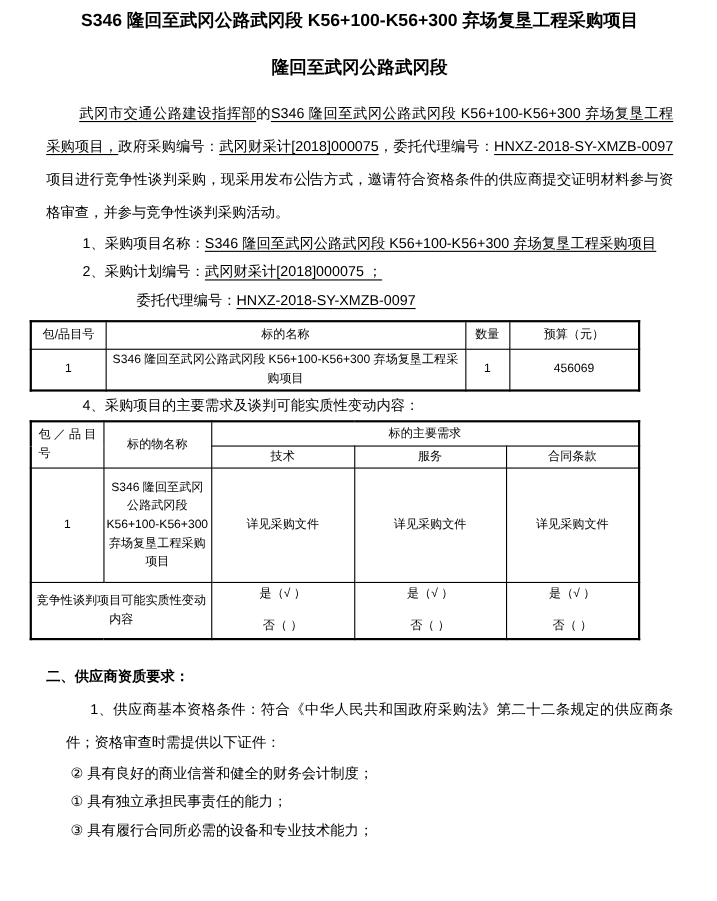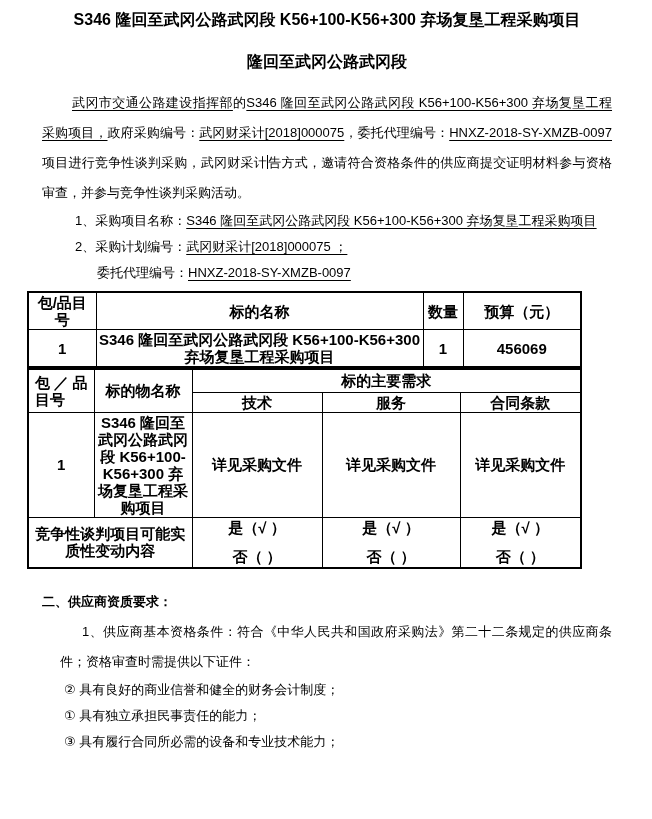--- a/index.html
+++ b/index.html
@@ -16,24 +16,24 @@
   .title { font-size: 16px; font-weight: bold; text-align: center; line-height: 20px; }
   .title2 { margin-top: 22px; }
 
   .intro { margin: 16px 0 0 0; line-height: 30px; text-align: justify; text-indent: 30px; }
   .u { text-decoration: underline; text-underline-offset: 3px; }
   .caret { display: inline-block; width: 1px; height: 14px; background: #000; vertical-align: -2px; }
 
   .h-sec { margin-top: 20px; line-height: 26px; }
   .bold { font-weight: bold; }
   .item { margin-left: 33px; line-height: 26px; }
-  .item-cont { margin-left: 55px; }
+  .item-cont { margin-left: 82px; }
 
   table { border-collapse: collapse; table-layout: fixed; width: 553px; margin-left: -15px; border: 2px solid #000; }
-  th, td { border: 1px solid #000; font-weight: bold; text-align: center; vertical-align: middle; padding: 1px 2px; font-size: 15px; line-height: 17px; overflow: hidden; }
+  th, td { border: 1px solid #000; font-weight: normal; text-align: center; vertical-align: middle; padding: 1px 2px; font-size: 11px; line-height: 17px; overflow: hidden; }
   .t1 { margin-top: 5px; }
   .t1 .hrow { height: 25px; }
   .t1 .drow { height: 33px; }
   .t2 .hrow1 { height: 23px; }
   .t2 .hrow2 { height: 20px; }
   .t2 .r1 { height: 104px; }
   .t2 .r2 { height: 51px; }
   .t2 th.wrapcell { text-align: justify; text-align-last: left; padding: 2px 6px; }
   .yesno div { line-height: 16px; }
   .yesno .no { margin-top: 13px; }
@@ -42,21 +42,21 @@
   .cred { margin-left: 22px; line-height: 26px; }
 </style>
 </head>
 <body>
 
 <div class="doc">
 
   <div class="title">S346 隆回至武冈公路武冈段 K56+100-K56+300 弃场复垦工程采购项目</div>
   <div class="title title2">隆回至武冈公路武冈段</div>
 
-  <p class="intro"><span class="u">武冈市交通公路建设指挥部</span><span>的</span><span class="u">S346 隆回至武冈公路武冈段 K56+100-K56+300 弃场复垦工程采购项目，</span><span>政府采购编号：</span><span class="u">武冈财采计[2018]000075</span><span>，委托代理编号：</span><span class="u">HNXZ-2018-SY-XMZB-0097</span><span> 项目进行竞争性谈判采购，武冈财采计</span><span class="caret"></span><span>告方式，邀请符合资格条件的供应商提交证明材料参与资格审查，并参与竞争性谈判采购活动。</span></p>
+  <p class="intro"><span class="u">武冈市交通公路建设指挥部</span><span>的</span><span class="u">S346 隆回至武冈公路武冈段 K56+100-K56+300 弃场复垦工程采购项目，</span><span>政府采购编号：</span><span class="u">武冈财采计[2018]000075</span><span>，委托代理编号：</span><span class="u">HNXZ-2018-SY-XMZB-0097</span><span> 项目进行竞争性谈判采购，现采用发布公</span><span class="caret"></span><span>告方式，邀请符合资格条件的供应商提交证明材料参与资格审查，并参与竞争性谈判采购活动。</span></p>
 
 
   <div class="item"><span>1、采购项目名称：</span><span class="u">S346 隆回至武冈公路武冈段 K56+100-K56+300 弃场复垦工程采购项目</span></div>
 
   <div class="item"><span>2、采购计划编号：</span><span class="u">武冈财采计[2018]000075 ；</span></div>
 
   <div class="item item-cont"><span>委托代理编号：</span><span class="u">HNXZ-2018-SY-XMZB-0097</span></div>
 
 
   <table class="t1">
@@ -75,20 +75,21 @@
     </tr>
     <tr class="drow">
       <td>1</td>
       <td>S346 隆回至武冈公路武冈段 K56+100-K56+300 弃场复垦工程采购项目</td>
       <td>1</td>
       <td>456069</td>
     </tr>
   </tbody>
     </table>
 
+  <div class="item">4、采购项目的主要需求及谈判可能实质性变动内容：</div>
 
   <table class="t2">
     <colgroup>
         <col style="width:66px">
         <col style="width:98px">
         <col style="width:130px">
         <col style="width:138px">
         <col style="width:121px">
       </colgroup>
     <tbody>

